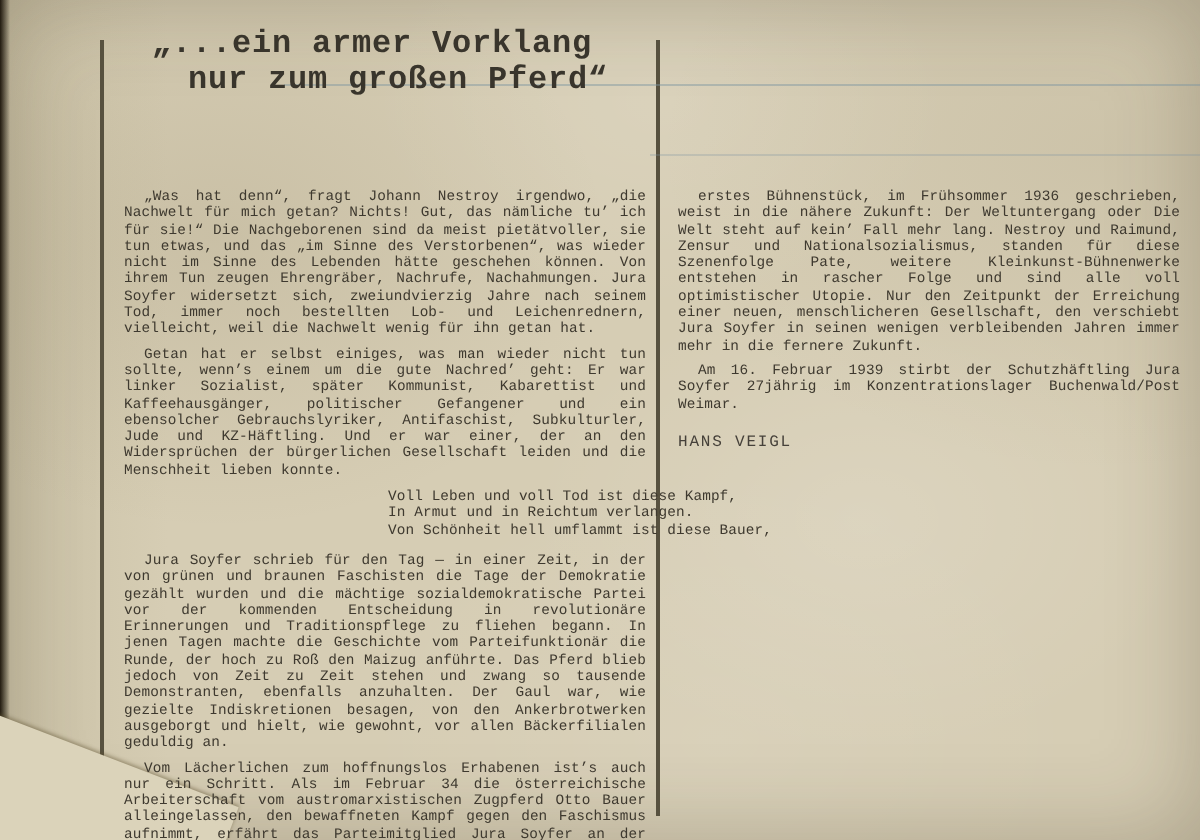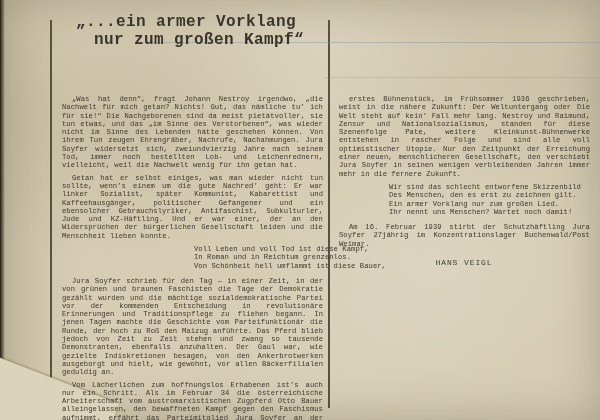--- a/index.html
+++ b/index.html
@@ -67,59 +67,53 @@
     margin: 0 0 4px 0;
     text-align: justify;
     text-indent: 10px;
   }
   .para:last-child { margin-bottom: 0; }
   .poem { margin: 5px 0 7px 132px; }
   .poem-right { margin-left: 50px; }
   .poem-line { white-space: nowrap; }
   .byline {
     margin-top: 11px;
-    text-align: center;
+    text-align: left;
     font-size: 8px;
     letter-spacing: 0.9px;
     color: #46413a;
     padding-right: 1px;
   }
 </style>
 </head>
 <body>
 
 <div class="page">
   <div class="spine-edge"></div>
   <div class="rule rule-left"></div>
   <div class="rule rule-mid"></div>
   <div class="scanline scanline-1"></div>
   <div class="scanline scanline-2"></div>
   <div class="fold-corner"></div>
 
   <h1 class="title">
     <span class="t1">„...ein armer Vorklang</span>
-    <span class="t2">nur zum großen Kampf“</span>
+    <span class="t2">nur zum großen Pferd“</span>
   </h1>
 
   <div class="col col-left">
     <p class="para">„Was hat denn“, fragt Johann Nestroy irgendwo, „die Nachwelt für mich getan? Nichts! Gut, das nämliche tu’ ich für sie!“ Die Nachgeborenen sind da meist pietätvoller, sie tun etwas, und das „im Sinne des Verstorbenen“, was wieder nicht im Sinne des Lebenden hätte geschehen können. Von ihrem Tun zeugen Ehrengräber, Nachrufe, Nachahmungen. Jura Soyfer widersetzt sich, zweiundvierzig Jahre nach seinem Tod, immer noch bestellten Lob- und Leichenrednern, vielleicht, weil die Nachwelt wenig für ihn getan hat.</p>
     <p class="para">Getan hat er selbst einiges, was man wieder nicht tun sollte, wenn’s einem um die gute Nachred’ geht: Er war linker Sozialist, später Kommunist, Kabarettist und Kaffeehausgänger, politischer Gefangener und ein ebensolcher Gebrauchslyriker, Antifaschist, Subkulturler, Jude und KZ-Häftling. Und er war einer, der an den Widersprüchen der bürgerlichen Gesellschaft leiden und die Menschheit lieben konnte.</p>
     <div class="poem">
       <div class="poem-line">Voll Leben und voll Tod ist diese Kampf,</div>
-      <div class="poem-line">In Roman und in Reichtum grenzenlos.</div>
+      <div class="poem-line">In Armut und in Reichtum verlangen.</div>
       <div class="poem-line">Von Schönheit hell umflammt ist diese Bauer,</div>
     </div>
     <p class="para">Jura Soyfer schrieb für den Tag — in einer Zeit, in der von grünen und braunen Faschisten die Tage der Demokratie gezählt wurden und die mächtige sozialdemokratische Partei vor der kommenden Entscheidung in revolutionäre Erinnerungen und Traditionspflege zu fliehen begann. In jenen Tagen machte die Geschichte vom Parteifunktionär die Runde, der hoch zu Roß den Maizug anführte. Das Pferd blieb jedoch von Zeit zu Zeit stehen und zwang so tausende Demonstranten, ebenfalls anzuhalten. Der Gaul war, wie gezielte Indiskretionen besagen, von den Ankerbrotwerken ausgeborgt und hielt, wie gewohnt, vor allen Bäckerfilialen geduldig an.</p>
     <p class="para">Vom Lächerlichen zum hoffnungslos Erhabenen ist’s auch nur ein Schritt. Als im Februar 34 die österreichische Arbeiterschaft vom austromarxistischen Zugpferd Otto Bauer alleingelassen, den bewaffneten Kampf gegen den Faschismus aufnimmt, erfährt das Parteimitglied Jura Soyfer an der Sammelstelle, daß weder Waffen, noch politische Instruktionen vorhanden seien. Versagen der Sozialdemokratie und regierender Klerikalfaschismus verlangen eine neue politische Orientierung — Jura Soyfer tritt der illegalen KPÖ bei — sowie eine neue künstlerische Form —, er beginnt neben Kabarett-Texten an einem Roman zu arbeiten, Titel: So starb eine Partei. Soyfers</p>
   </div>
 
   <div class="col col-right">
     <p class="para">erstes Bühnenstück, im Frühsommer 1936 geschrieben, weist in die nähere Zukunft: Der Weltuntergang oder Die Welt steht auf kein’ Fall mehr lang. Nestroy und Raimund, Zensur und Nationalsozialismus, standen für diese Szenenfolge Pate, weitere Kleinkunst-Bühnenwerke entstehen in rascher Folge und sind alle voll optimistischer Utopie. Nur den Zeitpunkt der Erreichung einer neuen, menschlicheren Gesellschaft, den verschiebt Jura Soyfer in seinen wenigen verbleibenden Jahren immer mehr in die fernere Zukunft.</p>
-    <div class="poem poem-right">
-      <div class="poem-line">Wir sind das schlecht entworfene Skizzenbild</div>
-      <div class="poem-line">Des Menschen, den es erst zu zeichnen gilt.</div>
-      <div class="poem-line">Ein armer Vorklang nur zum großen Lied.</div>
-      <div class="poem-line">Ihr nennt uns Menschen? Wartet noch damit!</div>
-    </div>
     <p class="para">Am 16. Februar 1939 stirbt der Schutzhäftling Jura Soyfer 27jährig im Konzentrationslager Buchenwald/Post Weimar.</p>
     <div class="byline">HANS VEIGL</div>
   </div>
 </div>
 
 </body></html>

